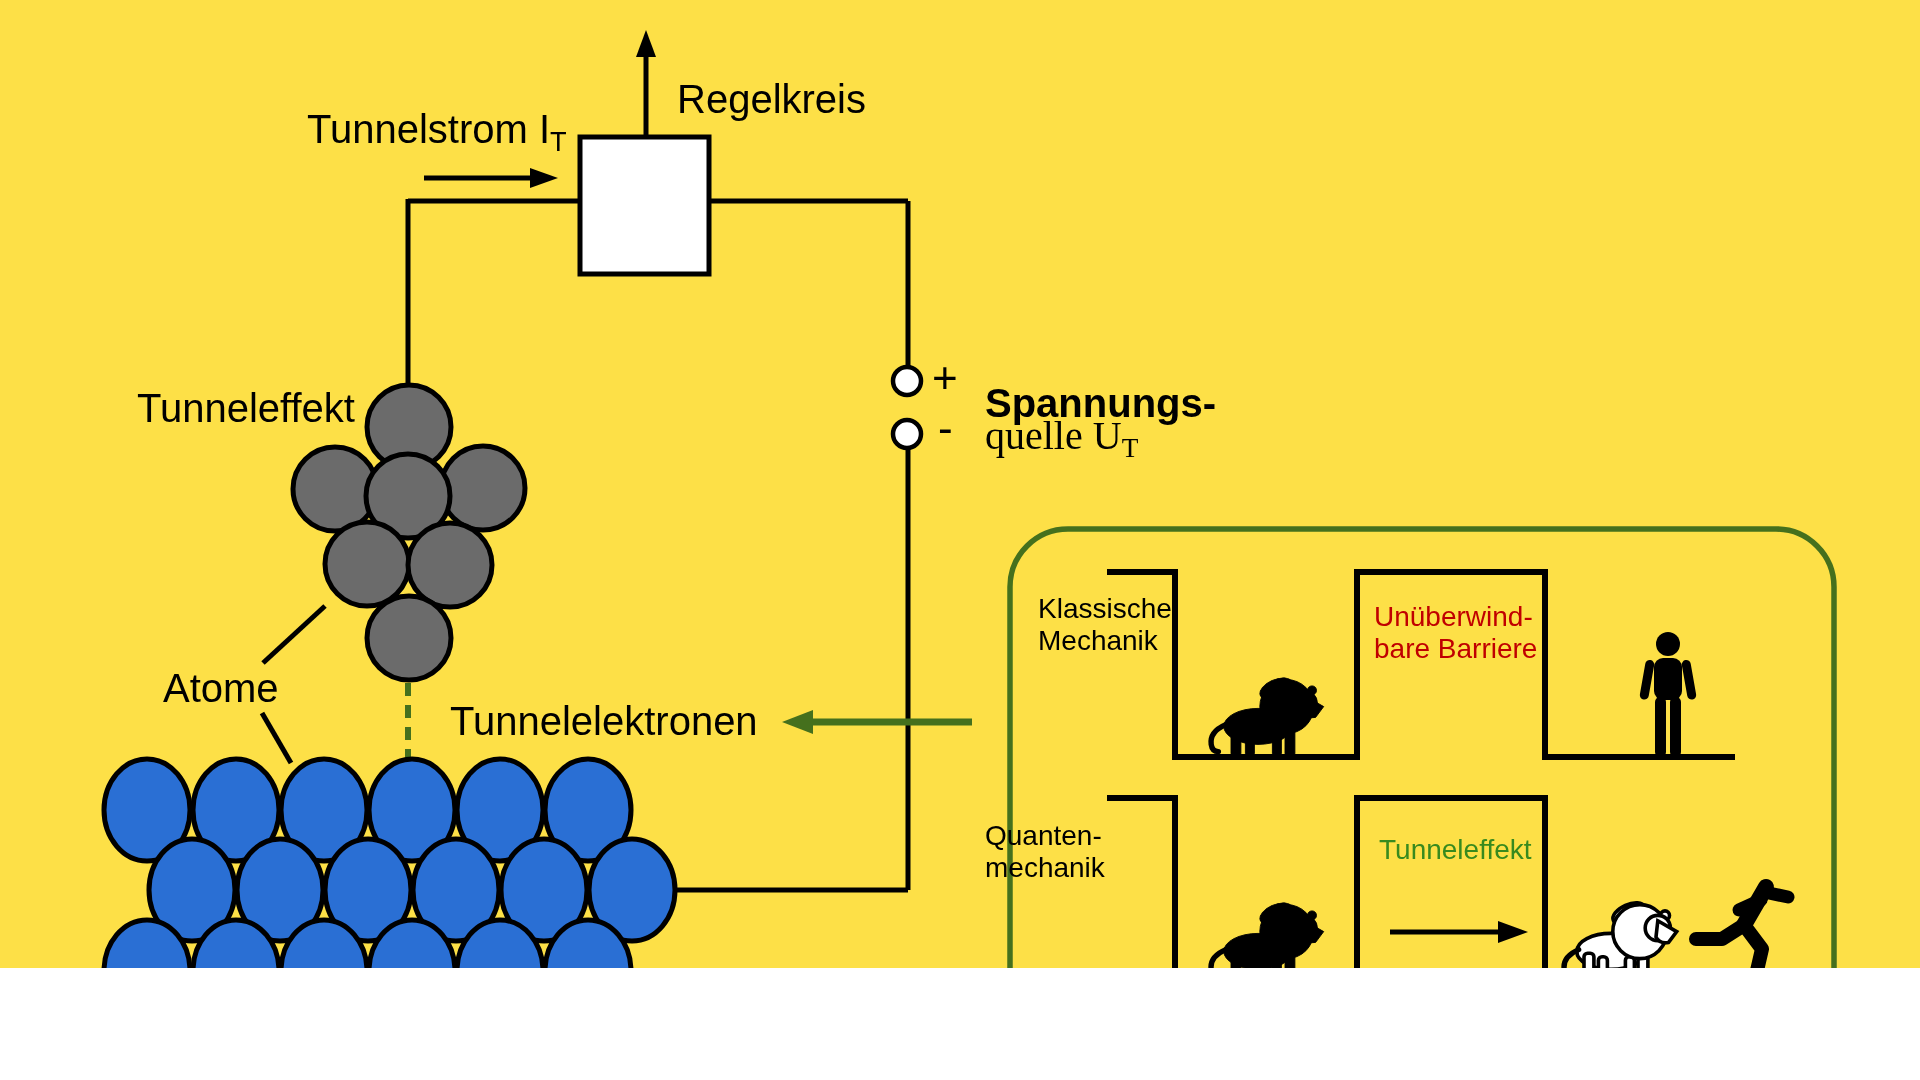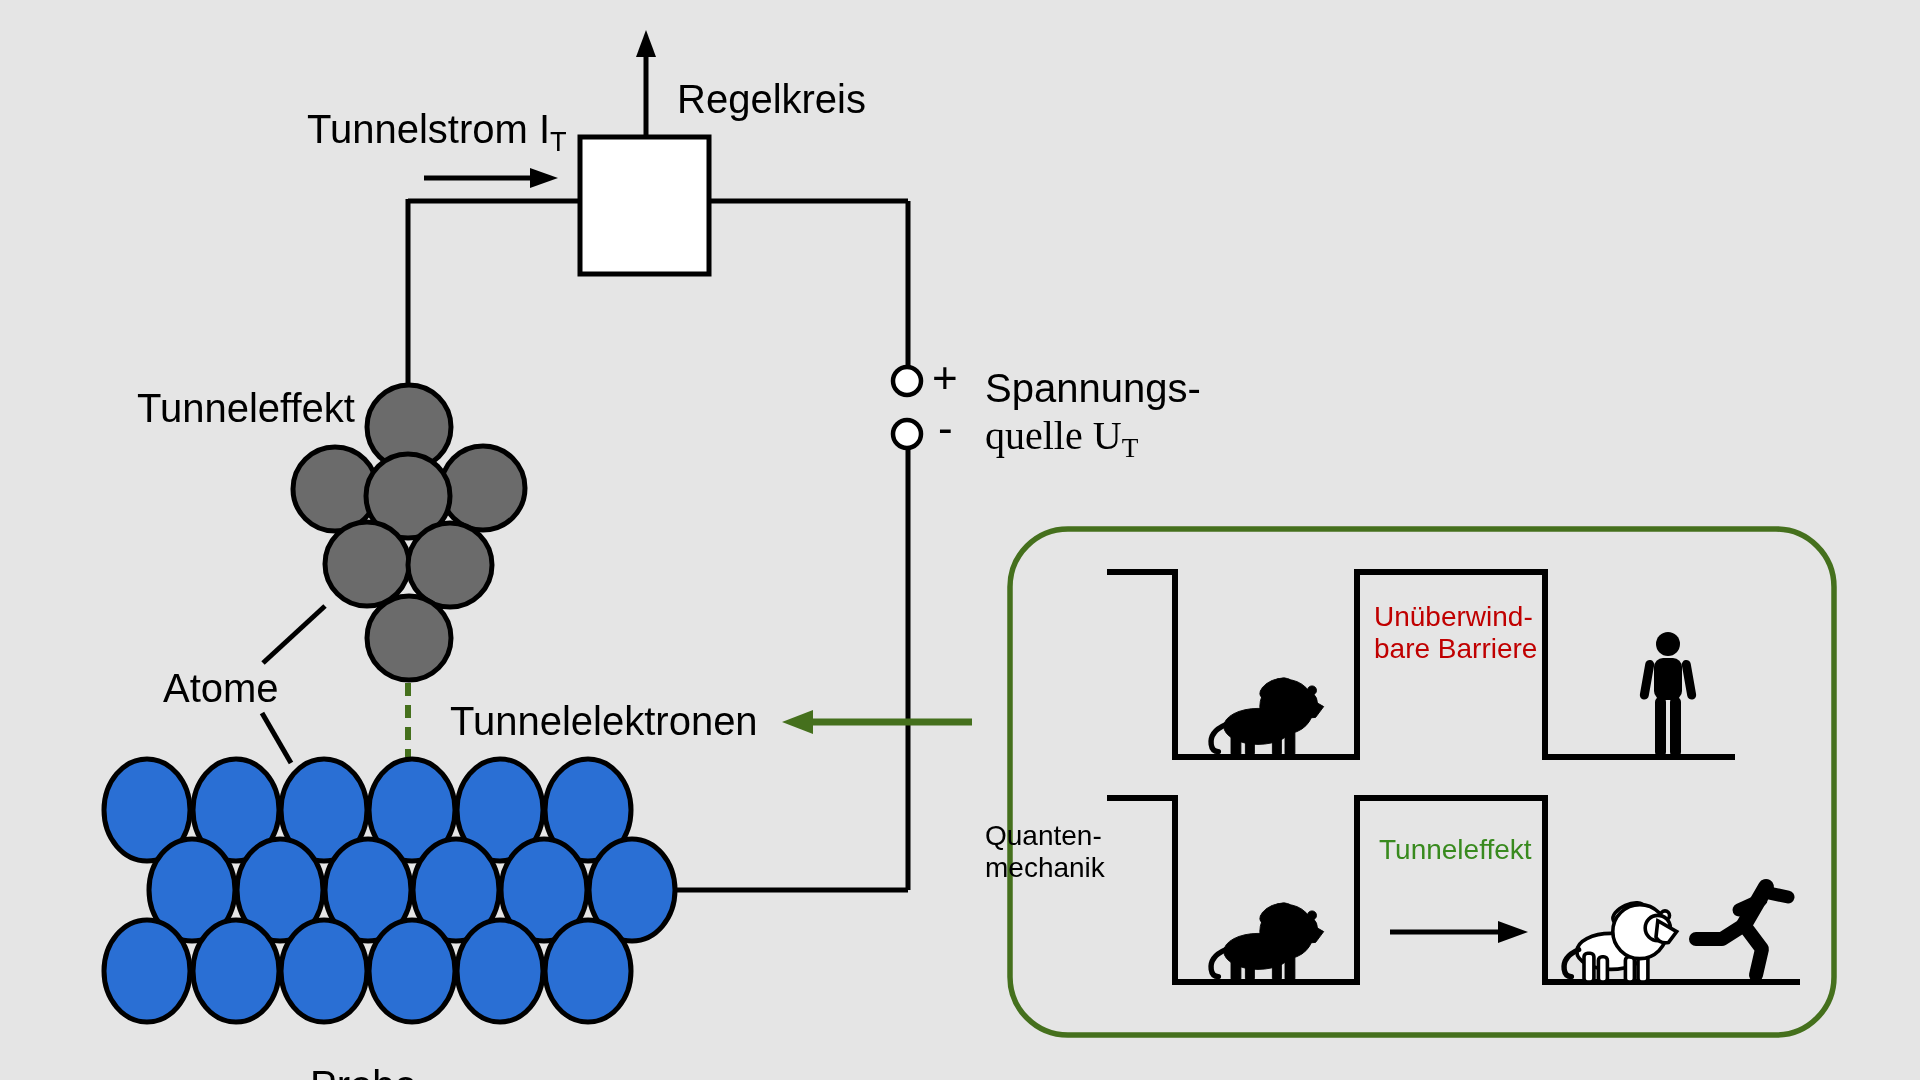--- a/index.html
+++ b/index.html
@@ -1,16 +1,16 @@
 <!DOCTYPE html>
 <html><head>
 <meta charset="utf-8">
 <style>
   html,body{margin:0;padding:0;background:#fff;}
-  .stage{position:relative;width:1920px;height:1080px;background:#e5e5e5;overflow:hidden;
+  .stage{position:relative;width:1920px;height:968px;background:#fde047;overflow:hidden;
          font-family:"Liberation Sans",sans-serif;}
   svg.layer{position:absolute;left:0;top:0;}
   .lbl{position:absolute;color:#000;white-space:nowrap;}
   .f40{font-size:40px;line-height:46px;}
   .f28{font-size:28px;line-height:32px;}
   .sub{font-size:0.68em;vertical-align:-0.28em;}
   .red{color:#c00000;}
   .green{color:#388a1e;}
   .sign{font-size:44px;line-height:44px;}
 </style>
@@ -146,23 +146,27 @@
   <div class="lbl f40" style="left:163px;top:665px;">Atome</div>
 
   <div class="lbl f40" style="left:450px;top:698px;">Tunnelelektronen</div>
 
   <div class="lbl f40" style="left:310px;top:1062px;">Probe</div>
 
   <div class="lbl sign" style="left:932px;top:356px;">+</div>
 
   <div class="lbl sign" style="left:938px;top:406px;">-</div>
 
-  <div class="lbl f40" style="left:985px;top:365px;">Spannungs-</div>
+  <div class="lbl f40" style="left:985px;top:380px;font-weight:bold;">Spannungs-</div>
   <div class="lbl f40" style="left:985px;top:413px;font-family:Liberation Serif, serif;"><span>quelle U</span><span class="sub">T</span></div>
 
+  <div class="lbl f28" style="left:1038px;top:593px;">
+    <div>Klassische</div>
+    <div>Mechanik</div>
+  </div>
 
   <div class="lbl f28 red" style="left:1374px;top:601px;">
     <div>Unüberwind-</div>
     <div>bare Barriere</div>
   </div>
 
   <div class="lbl f28" style="left:985px;top:820px;">
     <div>Quanten-</div>
     <div>mechanik</div>
   </div>

